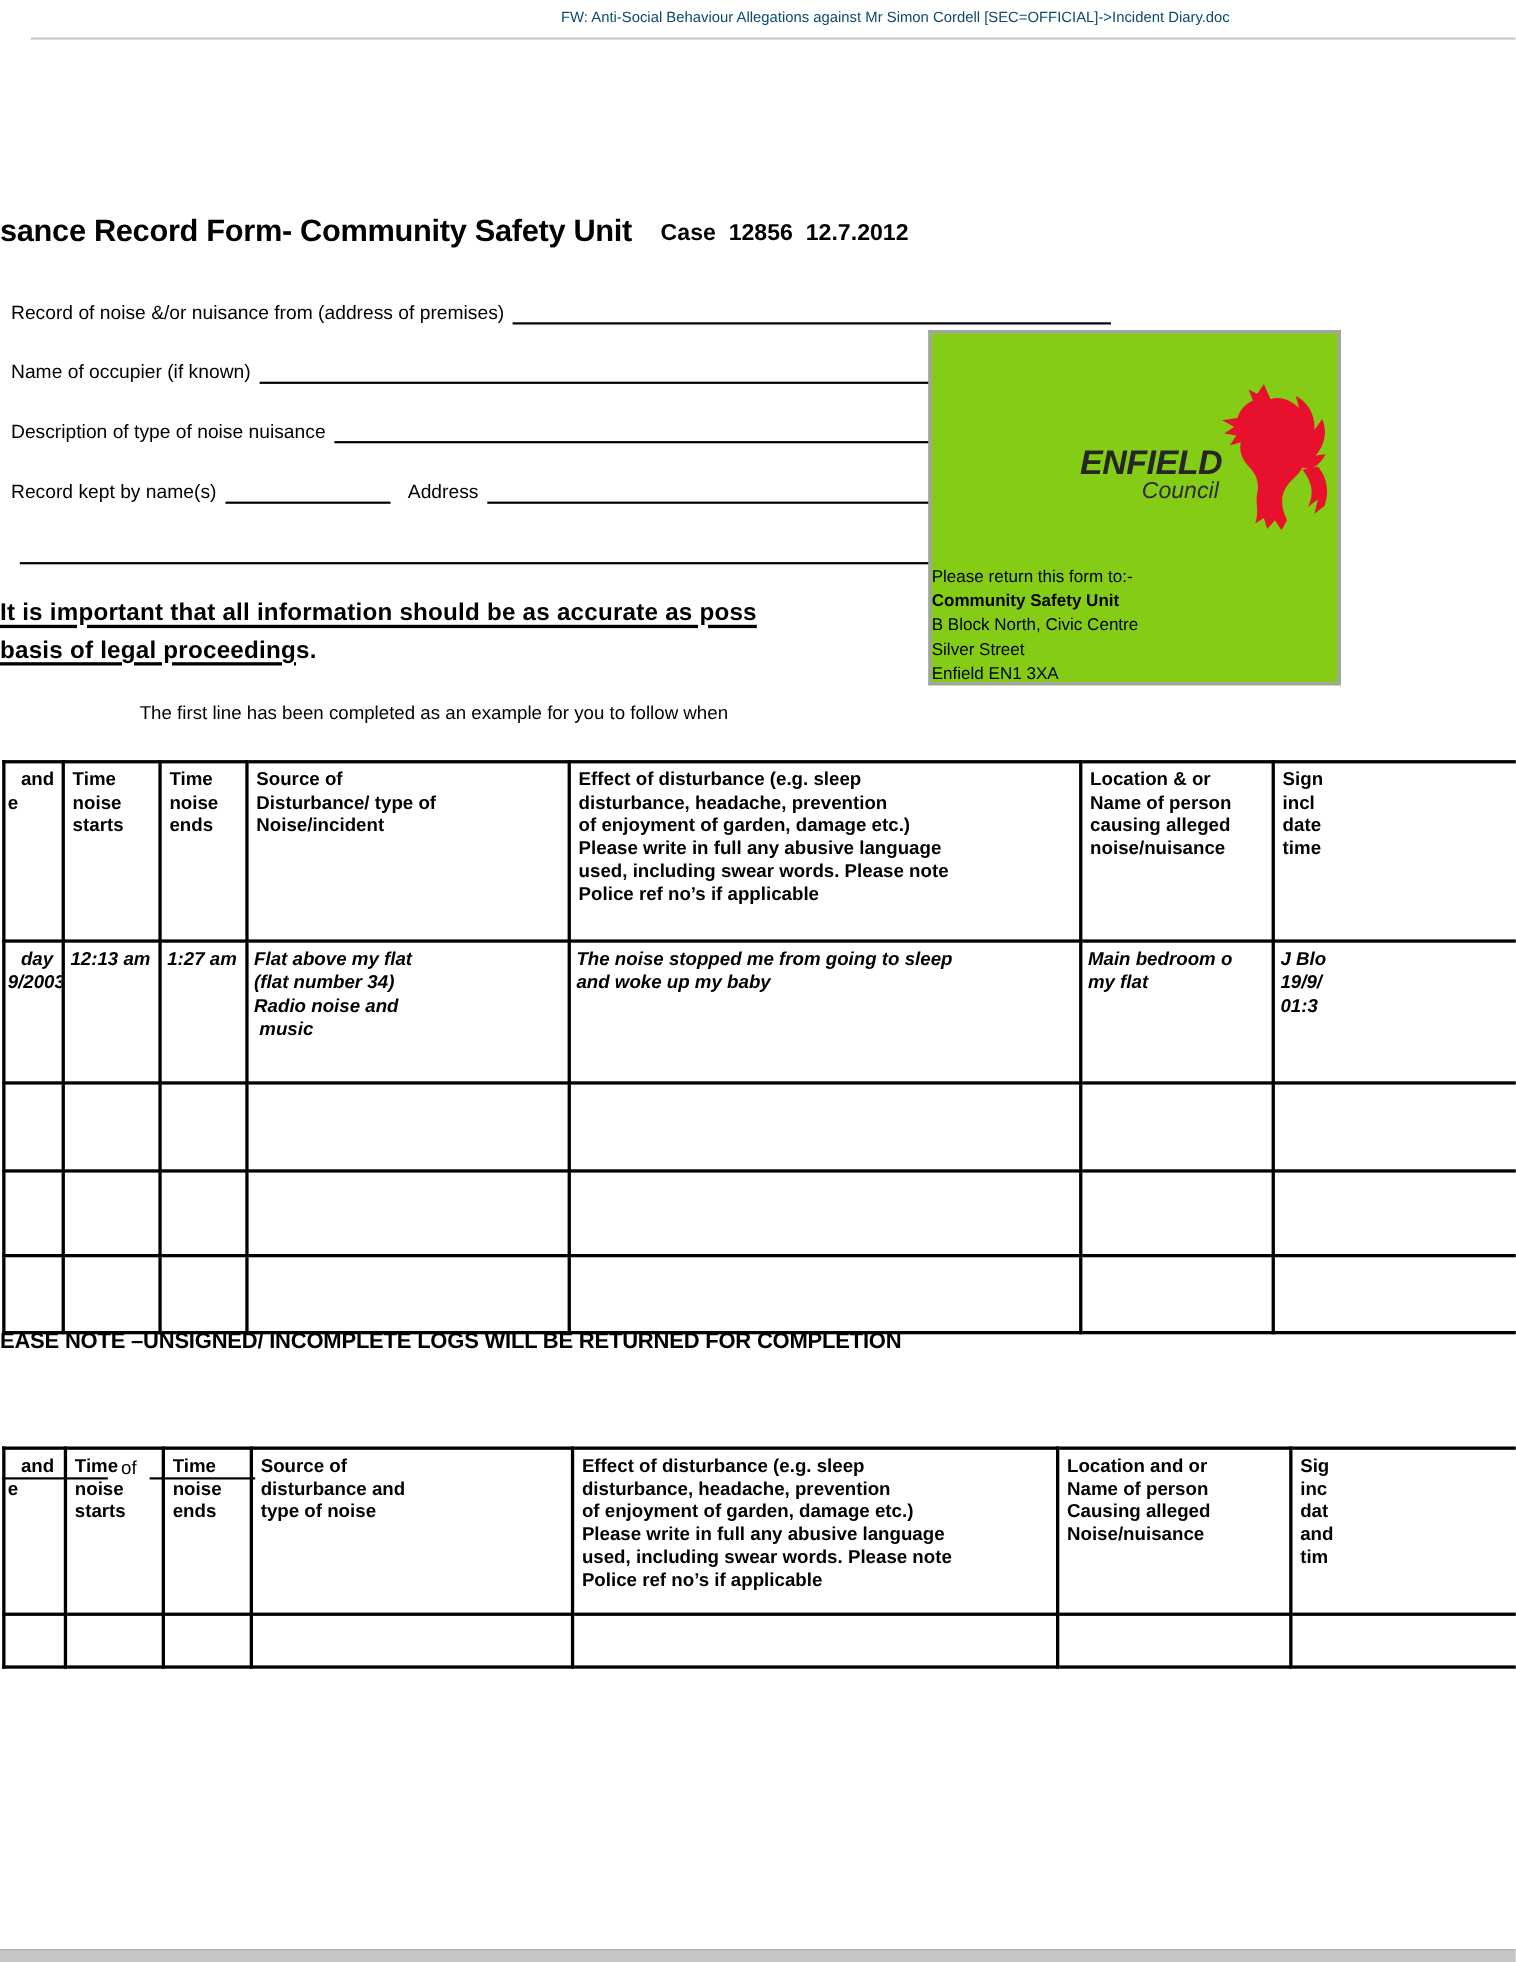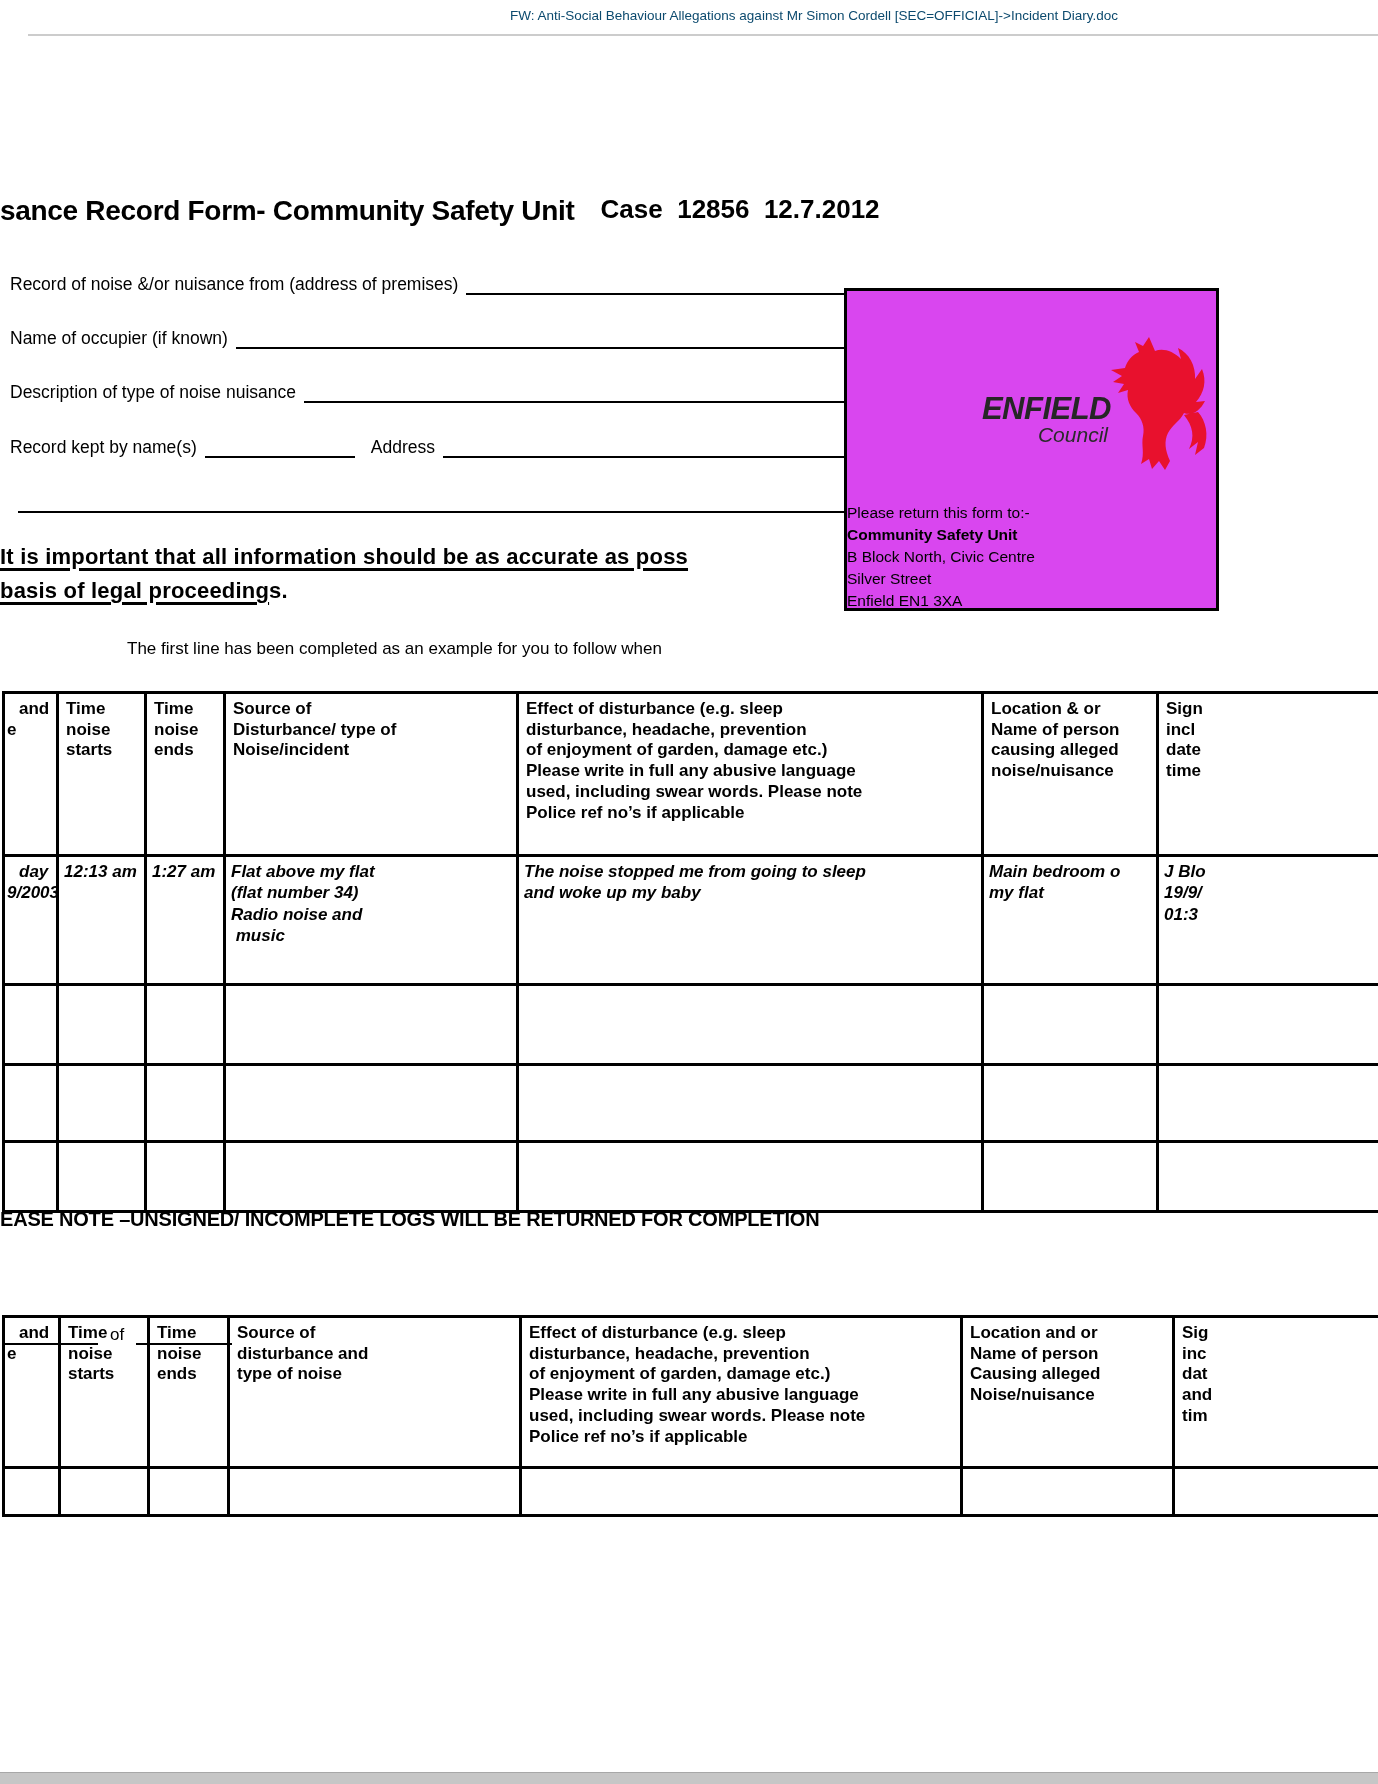--- a/index.html
+++ b/index.html
@@ -5,35 +5,35 @@
   html,body{margin:0;padding:0}
   body{width:1378px;height:1784px;overflow:hidden;background:#ffffff;position:relative;
        font-family:"Liberation Sans", sans-serif;color:#000;}
   .abs{position:absolute}
   
   .subject{top:8px;left:250px;width:1128px;text-align:center;font-size:13.5px;color:#0c4a6e;white-space:nowrap}
   .rule{top:34px;left:28px;right:0;height:2px;background:#cccccc}
   
   .titlebar{top:194px;left:0;display:flex;align-items:flex-end;white-space:pre}
   .title-main{font-size:28px;font-weight:bold;letter-spacing:-0.3px}
-  .title-case{font-size:26px;font-weight:bold;margin-left:26px;padding-bottom:2px;white-space:pre}
+  .title-case{font-size:21px;font-weight:bold;margin-left:26px;padding-bottom:2px;white-space:pre}
   
   .fline{display:flex;align-items:flex-end;width:1000px;font-size:17.5px;white-space:nowrap;z-index:1}
   .fl1{top:272px;left:10px}.fl2{top:326px;left:10px}.fl3{top:380px;left:10px}
   .fl4{top:435px;left:10px}.fl5{top:490px;left:10px}
   .blank{border-bottom:2px solid #000;height:1.2em;flex:1;margin-left:8px}
   .blank-fixed{flex:0 0 150px}
   .addr-label{margin-left:16px}
   .imp{left:0;font-weight:bold;font-size:22px;letter-spacing:0.2px;white-space:nowrap;z-index:1}
   .imp1{top:544px}
   .imp2{top:578px}
   .u2{text-decoration:underline;text-decoration-thickness:2.5px;text-underline-offset:4px}
   .intro{top:639px;left:127px;font-size:17px;z-index:1}
   
-  .retbox{top:288px;left:844px;width:369px;height:317px;background:#d946ef;border:3px solid #000000;z-index:5}
+  .retbox{top:300px;left:844px;width:369px;height:317px;background:#84cc16;border:3px solid #a3a3a3;z-index:5}
   .logo-enfield{position:absolute;top:100px;right:105px;font-size:31px;font-weight:bold;font-style:italic;color:#262626;letter-spacing:-0.5px}
   .logo-council{position:absolute;top:132px;right:108px;font-size:21px;font-style:italic;color:#2b2b2b}
   .dragon{position:absolute;top:42px;left:258px}
   .retaddr{position:absolute;top:211px;left:0;width:100%;font-size:15.5px;line-height:22px}
   .retaddr .b{font-weight:bold}
   
   table{border-collapse:collapse;table-layout:fixed;position:absolute;left:2px}
   .t1{top:691px;width:1600px}
   .t2{top:1315px;width:1600px}
   td{border:3px solid #000;vertical-align:top;overflow:hidden}

